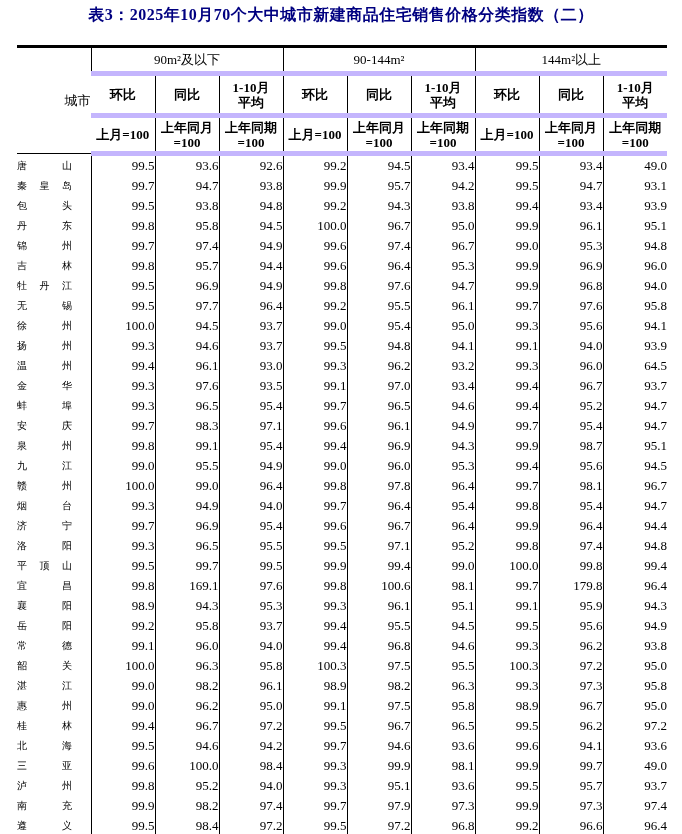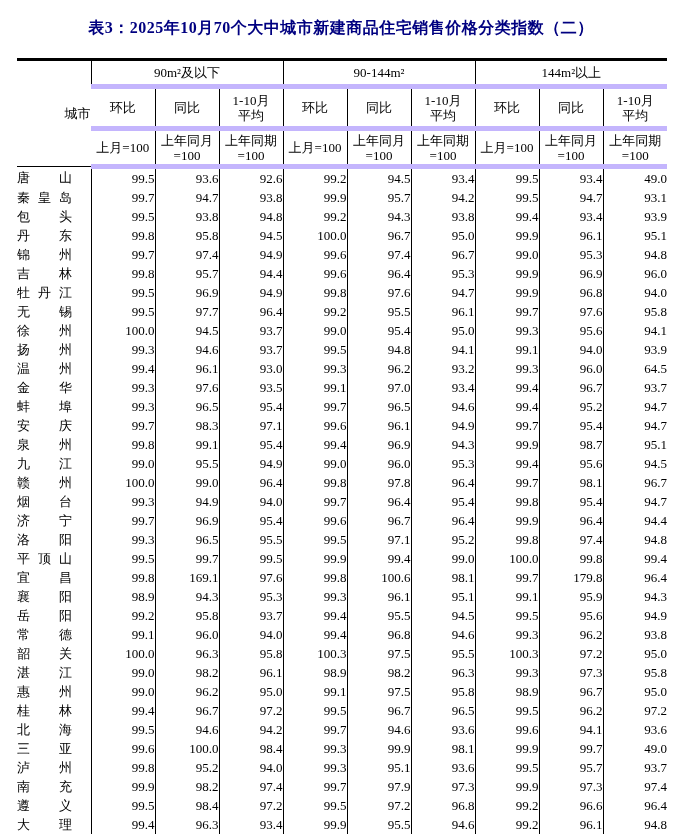--- a/index.html
+++ b/index.html
@@ -6,21 +6,21 @@
   .page {
     position: relative;
     width: 682px;
     height: 834px;
     background: #ffffff;
     overflow: hidden;
     font-family: "Liberation Serif", "DejaVu Serif", serif;
     color: #000;
   }
   .title {
-    padding-top: 18px;
+    padding-top: 5px;
     text-align: center;
     font-size: 16px;
     font-weight: bold;
     color: #000080;
     letter-spacing: 0.5px;
   }
   table.idx {
     table-layout: fixed;
     border-collapse: collapse;
     margin: 19px 0 0 17px;
@@ -42,24 +42,24 @@
   thead tr.r2 th { height: 37px; }
   thead tr.r3 th { height: 33px; }
   th.cityhead { border-bottom: 1px solid #000; text-align: right; }
   tbody td { height: 19px; line-height: 19px; }
   td.city { padding-left: 15px; }
   td.city .cityname {
     display: inline-block;
     width: 55px;
     text-align: justify;
     text-align-last: justify;
-    font-size: 13px;
+    font-size: 10px;
   }
   td.val { text-align: right; padding-right: 13px; font-size: 13px; }
-  .hl { display: block; }
+  .hl { display: block; font-weight: bold; }
   .hl:empty { display: none; }
   .watermark {
     position: absolute;
     right: 6px;
     bottom: 3px;
     font-family: "Liberation Sans", sans-serif;
     font-size: 21px;
     font-weight: bold;
     font-style: italic;
     color: rgba(185, 185, 185, 0.65);

